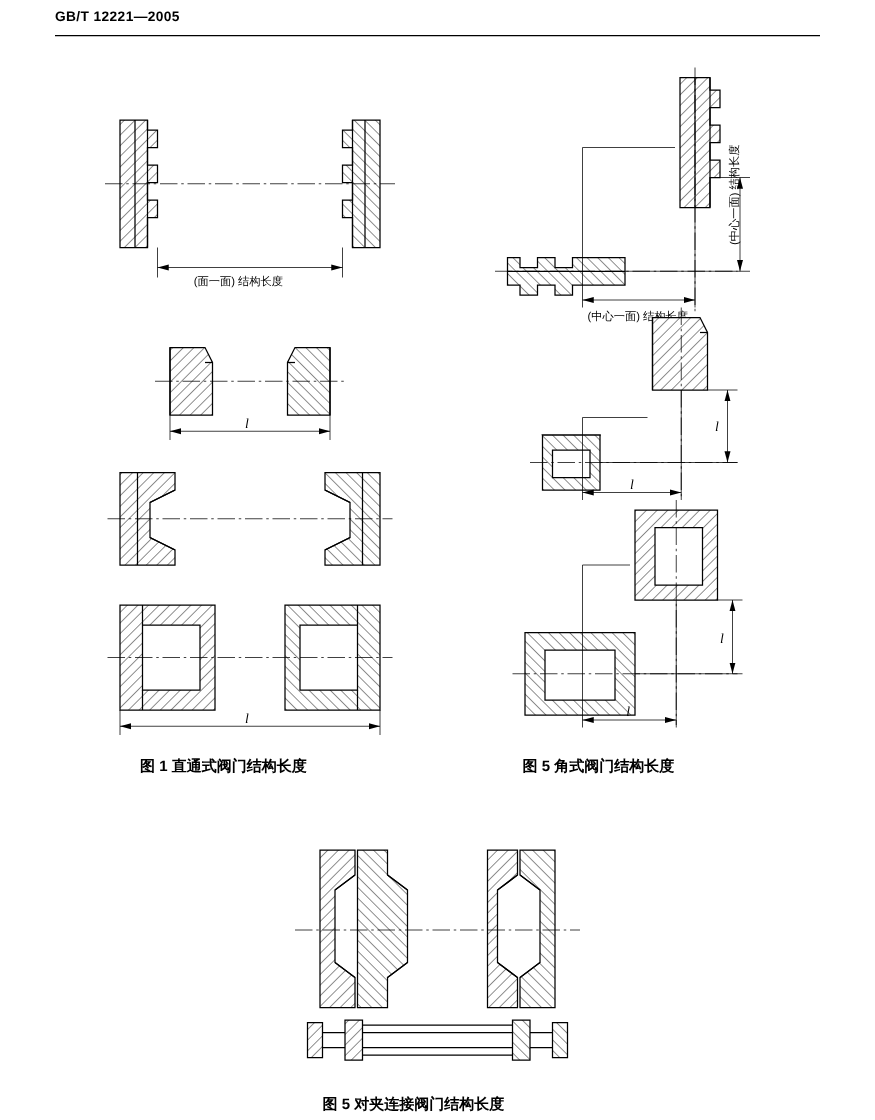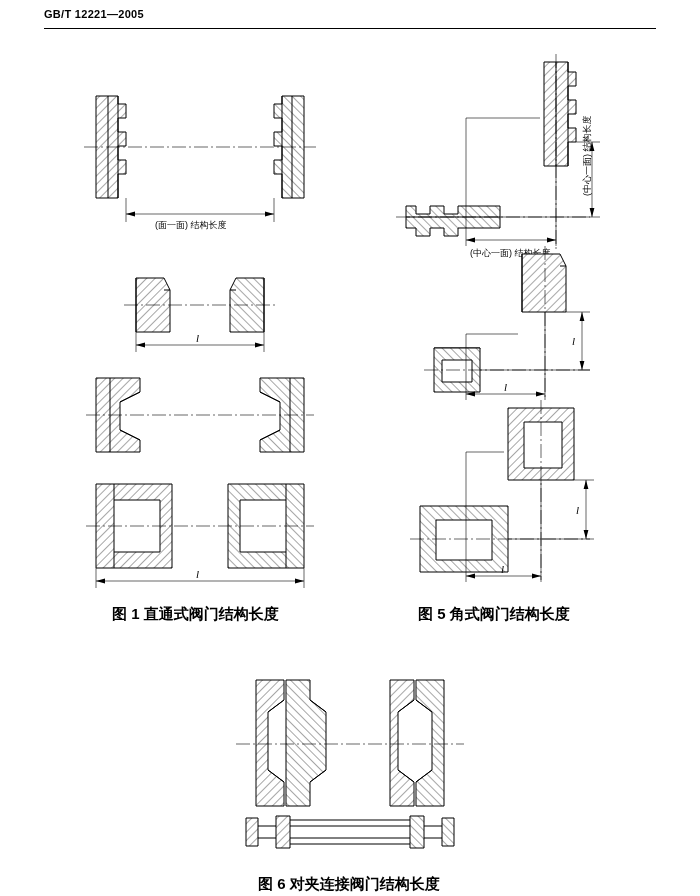--- a/index.html
+++ b/index.html
@@ -32,21 +32,21 @@
   .header-rule {
     position: absolute;
     left: 44px;
     top: 28px;
     width: 612px;
     height: 1px;
     background: #000000;
   }
   .fig-caption {
     position: absolute;
-    font-size: 15px;
+    font-size: 12px;
     font-weight: bold;
     white-space: nowrap;
   }
   .cap1 { left: 112px; top: 605px; }
   .cap2 { left: 418px; top: 605px; }
   .cap3 { left: 258px; top: 875px; }
 
   svg { position: absolute; left: 0; top: 0; }
   .ln { stroke: #000000; stroke-width: 1; fill: none; }
   .ctr { stroke: #000000; stroke-width: 0.6; fill: none;
@@ -261,15 +261,15 @@
       <path class="hatch-b" d="M454,818 L442,818 L442,846 L454,846 Z"></path>
       <path class="hatch-a" d="M276,816 L290,816 L290,848 L276,848 Z"></path>
       <path class="hatch-b" d="M410,816 L424,816 L424,848 L410,848 Z"></path>
       <path class="ln" d="M290,820 L410,820"></path>
       <path class="ln" d="M290,844 L410,844"></path>
     </g>
   </svg>
 
   <div class="fig-caption cap1">图 1   直通式阀门结构长度</div>
   <div class="fig-caption cap2">图 5   角式阀门结构长度</div>
-  <div class="fig-caption cap3">图 6   对夹连接阀门结构长度</div>
+  <div class="fig-caption cap3">图 5   对夹连接阀门结构长度</div>
 
 </div>
 
 </body></html>

